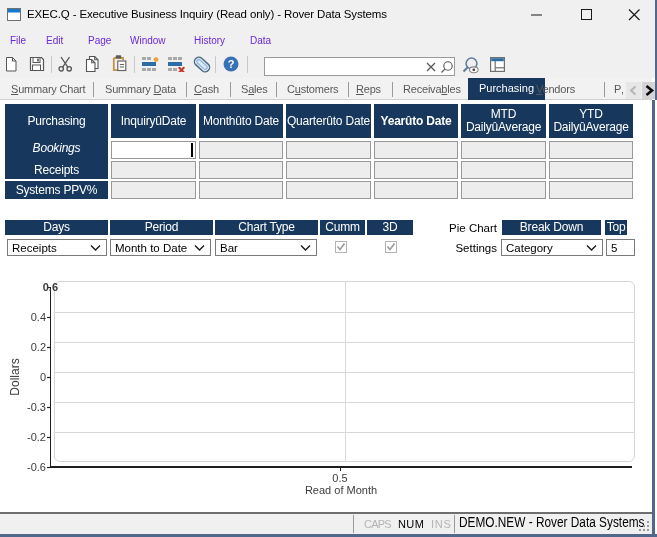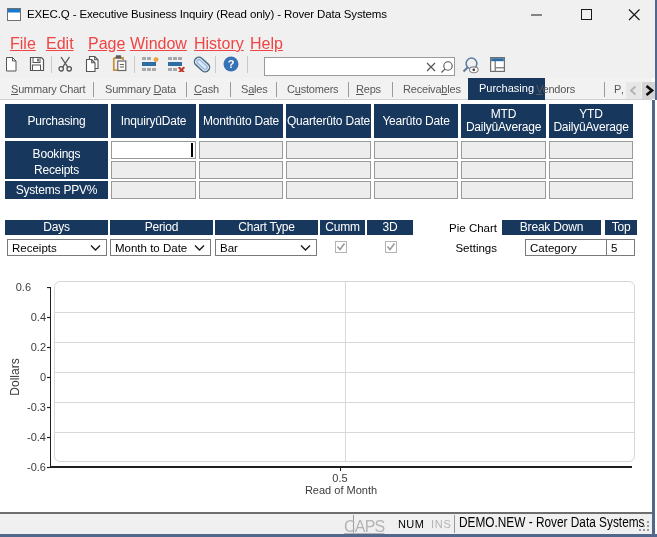--- a/index.html
+++ b/index.html
@@ -16,21 +16,21 @@
 #statustop { left:0; top:512px; width:652px; height:2px; background:#6e6e6e; }
 #rightborder { left:652px; top:100px; width:3px; height:437px; background:#51678b; }
 #rightborder2 { left:655px; top:0; width:2px; height:100px; background:#51678b; }
 #bottomborder { left:0; top:534px; width:657px; height:3px; background:#51678b; }
 .navy { background:#17375c; color:#ffffff; }
 .hdrtxt { display:flex; align-items:center; justify-content:center; text-align:center; font-size:11px; letter-spacing:-0.2px; white-space:nowrap; line-height:13px; }
 
 #title { left:27px; top:8px; font-size:11.5px; letter-spacing:-0.14px; color:#000; white-space:nowrap; }
 .winctl { top:0px; width:45px; height:30px; }
 
-.menuitem { top:35px; font-size:16px; color:#ef4444;text-decoration:underline; }
+.menuitem { top:35px; font-size:10px; color:#6d28d9; }
 
 .tab { top:83px; font-size:11px; letter-spacing:-0.2px; color:#585858; white-space:nowrap; }
 .tabdiv { top:82px; width:1px; height:15px; background:#9a9a9a; }
 #seltab { left:468px; top:78px; width:77px; height:22px; background:#17375c; color:#fff; font-size:11px; text-align:center; line-height:21px; }
 #tabline { left:0px; top:99px; width:652px; height:1px; background:#d0d0d0; }
 
 .cell { position:absolute; font-size:12px; }
 .gray { background:#ededed; border:1px solid #999; }
 
 .dd { position:absolute; background:#fff; border:1px solid #7a7a7a; font-size:11.5px; color:#000; display:flex; align-items:center; padding-left:4px; }
@@ -57,21 +57,21 @@
   </svg>
 <svg class="abs winctl" style="left:612px;">
     <path d="M17 9.5 L27.5 20 M27.5 9.5 L17 20" stroke="#1a1a1a" stroke-width="1.2"></path>
   </svg>
 <div class="abs" id="menubar"></div>
 <div class="abs menuitem" style="left:10px;">File</div>
 <div class="abs menuitem" style="left:46px;">Edit</div>
 <div class="abs menuitem" style="left:88px;">Page</div>
 <div class="abs menuitem" style="left:130px;">Window</div>
 <div class="abs menuitem" style="left:194px;text-align:center;">History</div>
-<div class="abs menuitem" style="left:250px;">Help</div>
+<div class="abs menuitem" style="left:250px;">Data</div>
 <div class="abs" id="toolbar"></div>
 
 <svg class="abs" style="left:3px; top:56px;" width="16" height="17">
   <path d="M3.5 1.5 h6 l3.5 3.5 v10 h-9.5 z" fill="#fff" stroke="#555" stroke-width="1"></path>
   <path d="M9.5 1.5 v3.5 h3.5" fill="none" stroke="#555" stroke-width="1"></path>
 </svg>
 <svg class="abs" style="left:29px; top:56px;" width="16" height="17">
   <path d="M1.5 1.5 h11 l2 2 v11 h-13 z" fill="#fff" stroke="#555" stroke-width="1.2"></path>
   <rect x="4" y="1.5" width="7" height="5" fill="none" stroke="#555"></rect>
   <rect x="8.2" y="2.5" width="1.6" height="3" fill="#555"></rect>
@@ -187,25 +187,25 @@
 <div class="abs" style="left:642px; top:82px; width:14px; height:17px; background:#d4d4d4;"></div>
 <svg class="abs" style="left:642px; top:82px;" width="14" height="17">
     <path d="M4.5 4 L10 8.5 L4.5 13" fill="none" stroke="#0a0a0a" stroke-width="2.6"></path>
   </svg>
 <div class="abs" id="content"></div>
 
 <div class="cell navy hdrtxt" style="left:5px; top:104px; width:103px; height:34px;">Purchasing</div>
 <div class="cell navy hdrtxt" style="left:111px; top:104px; width:85px; height:34px;">InquiryûDate</div>
 <div class="cell navy hdrtxt" style="left:199px; top:104px; width:84px; height:34px;">Monthûto Date</div>
 <div class="cell navy hdrtxt" style="left:286px; top:104px; width:85px; height:34px;">Quarterûto Date</div>
-<div class="cell navy hdrtxt" style="left:374px; top:104px; width:84px; height:34px;">Yearûto Date</div>
+<div class="cell navy hdrtxt" style="left:374px; top:104px; width:84px; height:34px;font-weight:bold;">Yearûto Date</div>
 <div class="cell navy hdrtxt" style="left:461px; top:104px; width:85px; height:34px;">MTD<br>DailyûAverage</div>
 <div class="cell navy hdrtxt" style="left:549px; top:104px; width:84px; height:34px;">YTD<br>DailyûAverage</div>
 
-<div class="cell navy hdrtxt" style="left:5px; top:141px; width:103px; height:26px;">Bookings</div>
+<div class="cell navy hdrtxt" style="left:5px; top:135px; width:103px; height:26px;font-style:italic;">Bookings</div>
 <div class="cell navy hdrtxt" style="left:5px; top:161px; width:103px; height:18px;">Receipts</div>
 <div class="cell navy hdrtxt" style="left:5px; top:181px; width:103px; height:18px;">Systems PPV%</div>
 
 <div class="cell" style="left:111px; top:141px; width:85px; height:18px; background:#fff; border:1px solid #999;"></div>
 <div class="abs" style="left:191px; top:143px; width:1.5px; height:14px; background:#000;"></div>
 <div class="cell gray" style="left:199px; top:141px; width:84px; height:18px;"></div>
 <div class="cell gray" style="left:286px; top:141px; width:85px; height:18px;"></div>
 <div class="cell gray" style="left:374px; top:141px; width:84px; height:18px;"></div>
 <div class="cell gray" style="left:461px; top:141px; width:85px; height:18px;"></div>
 <div class="cell gray" style="left:549px; top:141px; width:84px; height:18px;"></div>
@@ -222,21 +222,21 @@
 <div class="cell gray" style="left:461px; top:181px; width:85px; height:18px;"></div>
 <div class="cell gray" style="left:549px; top:181px; width:84px; height:18px;"></div>
 
 <div class="cell navy hdrtxt" style="left:5px; top:220px; width:103px; height:15px;">Days</div>
 <div class="cell navy hdrtxt" style="left:110px; top:220px; width:103px; height:15px;">Period</div>
 <div class="cell navy hdrtxt" style="left:215px; top:220px; width:103px; height:15px;">Chart Type</div>
 <div class="cell navy hdrtxt" style="left:320px; top:220px; width:45px; height:15px;">Cumm</div>
 <div class="cell navy hdrtxt" style="left:367px; top:220px; width:46px; height:15px;">3D</div>
 <div class="cell" style="left:407px; top:222px; width:90px; text-align:right; font-size:11.5px;">Pie Chart</div>
 <div class="cell navy hdrtxt" style="left:502px; top:220px; width:99px; height:15px;">Break Down</div>
-<div class="cell navy hdrtxt" style="left:605px; top:220px; width:32px; height:15px;">Top</div>
+<div class="cell navy hdrtxt" style="left:605px; top:220px; width:22px; height:15px;">Top</div>
 
 <div class="dd" style="left:7px; top:239px; width:100px; height:17px;">Receipts
   <svg class="chev" width="11" height="9">
       <path d="M1 2.5 L5.5 7 L10 2.5" fill="none" stroke="#1a1a1a" stroke-width="1.4"></path>
     </svg></div>
 <div class="dd" style="left:110px; top:239px; width:101px; height:17px;">Month to Date
   <svg class="chev" width="11" height="9">
       <path d="M1 2.5 L5.5 7 L10 2.5" fill="none" stroke="#1a1a1a" stroke-width="1.4"></path>
     </svg></div>
 <div class="dd" style="left:215px; top:239px; width:102px; height:17px;">Bar
@@ -245,21 +245,21 @@
     </svg></div>
 <svg class="abs" style="left:335px; top:241px;" width="12" height="12">
   <rect x="0.5" y="0.5" width="11" height="11" fill="#fff" stroke="#b4b4b4"></rect>
   <path d="M2.5 5.5 L5 8.5 L9.5 2.5" fill="none" stroke="#9a9a9a" stroke-width="1.6"></path>
 </svg>
 <svg class="abs" style="left:385px; top:241px;" width="12" height="12">
   <rect x="0.5" y="0.5" width="11" height="11" fill="#fff" stroke="#b4b4b4"></rect>
   <path d="M2.5 5.5 L5 8.5 L9.5 2.5" fill="none" stroke="#9a9a9a" stroke-width="1.6"></path>
 </svg>
 <div class="cell" style="left:407px; top:242px; width:90px; text-align:right; font-size:11.5px;">Settings</div>
-<div class="dd" style="left:501px; top:239px; width:102px; height:17px;margin-left:24px;">Category
+<div class="dd" style="left:501px; top:239px; width:102px; height:17px;">Category
   <svg class="chev" width="11" height="9">
       <path d="M1 2.5 L5.5 7 L10 2.5" fill="none" stroke="#1a1a1a" stroke-width="1.4"></path>
     </svg></div>
 <div class="dd" style="left:606px; top:239px; width:29px; height:17px;">5</div>
 
 <div class="abs" style="left:54px; top:281px; width:581px; height:181px; border:1px solid #d6d6d6; border-radius:6px; background:#fff;"></div>
 <div class="gridh" style="top:312px;"></div>
 <div class="gridh" style="top:342px;"></div>
 <div class="gridh" style="top:372px;"></div>
 <div class="gridh" style="top:402px;"></div>
@@ -272,35 +272,35 @@
     <line x1="1" y1="0.5" x2="4" y2="0.5"></line>
       <line x1="1" y1="30.5" x2="4" y2="30.5"></line>
     <line x1="1" y1="60.5" x2="4" y2="60.5"></line>
       <line x1="1" y1="90.5" x2="4" y2="90.5"></line>
     <line x1="1" y1="120.5" x2="4" y2="120.5"></line>
       <line x1="1" y1="150.5" x2="4" y2="150.5"></line>
     <line x1="1" y1="180.5" x2="4" y2="180.5"></line>
   </g>
 </svg>
 <div class="abs" style="left:339.5px; top:468px; width:1.6px; height:3px; background:#1f1f1f;"></div>
-<div class="ylab" style="left:1px; top:280.5px;">0.6</div>
+<div class="ylab" style="left:28px; top:280.5px;font-weight:bold;">0.6</div>
 <div class="ylab" style="left:16px; top:310.5px;">0.4</div>
 <div class="ylab" style="left:16px; top:340.5px;">0.2</div>
 <div class="ylab" style="left:16px; top:370.5px;">0</div>
 <div class="ylab" style="left:16px; top:400.5px;">-0.3</div>
-<div class="ylab" style="left:16px; top:430.5px;">-0.4</div>
+<div class="ylab" style="left:16px; top:430.5px;">-0.2</div>
 <div class="ylab" style="left:16px; top:460.5px;">-0.6</div>
 <div class="abs" style="left:-5px; top:370px; font-size:12px; color:#3c3c3c; transform:rotate(-90deg); transform-origin:center; width:40px; text-align:center;">Dollars</div>
 <div class="abs" style="left:327px; top:472px; font-size:11px; color:#3c3c3c; width:26px; text-align:center;">0.5</div>
 <div class="abs" style="left:301px; top:484px; font-size:11px; color:#3c3c3c; width:80px; text-align:center;">Read of Month</div>
 
 <div class="abs" id="statustop"></div>
 <div class="abs" id="statusbar"></div>
 <div class="abs" style="left:353px; top:515px; width:1px; height:18px; background:#9a9a9a;"></div>
-<div class="abs" style="left:344px; top:518px; font-size:16px; letter-spacing:-0.8px; color:#b4b4b4;text-decoration:underline;">CAPS</div>
+<div class="abs" style="left:364px; top:518px; font-size:11px; letter-spacing:-0.8px; color:#b4b4b4;">CAPS</div>
 <div class="abs" style="left:398px; top:518px; font-size:11px; letter-spacing:0.4px; color:#000;">NUM</div>
 <div class="abs" style="left:431px; top:518px; font-size:11px; letter-spacing:0.7px; color:#b4b4b4;">INS</div>
 <div class="abs" style="left:454px; top:515px; width:1px; height:18px; background:#9a9a9a;"></div>
 <div class="abs" style="left:459px; top:514px; font-size:14.7px; color:#000; white-space:nowrap; transform:scaleX(0.806); transform-origin:0 0;">DEMO.NEW - Rover Data Systems</div>
 <svg class="abs" style="left:638px; top:521px;" width="14" height="13">
   <g fill="#9a9a9a">
     <rect x="9" y="0" width="2" height="2"></rect>
     <rect x="5" y="4" width="2" height="2"></rect>
       <rect x="9" y="4" width="2" height="2"></rect>
     <rect x="1" y="8" width="2" height="2"></rect>

